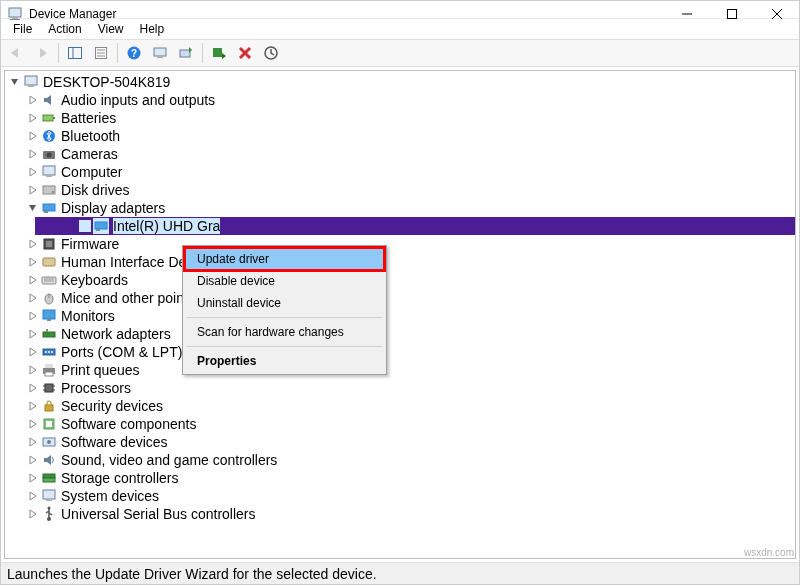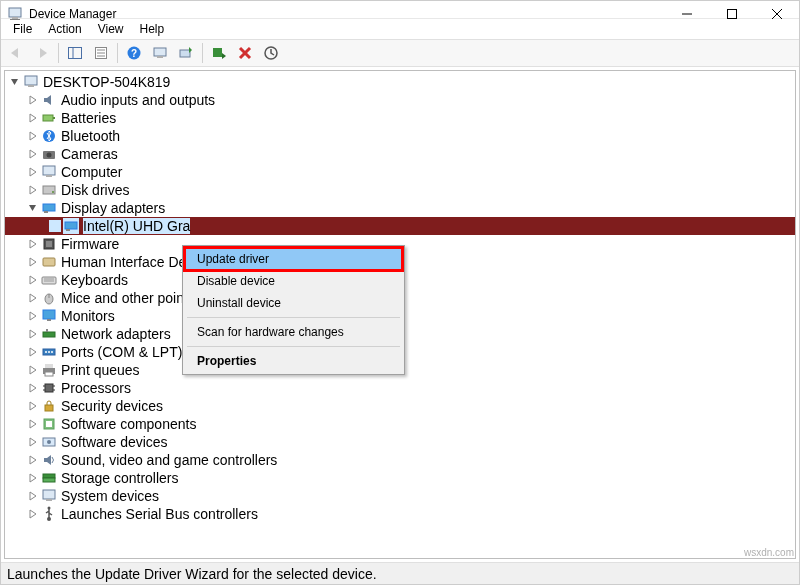--- a/index.html
+++ b/index.html
@@ -26,25 +26,25 @@
 
 .content { flex: 1; border: 1px solid #bdbdbd; margin: 3px; overflow: auto; font-size: 14px; background: #fff; }
 .tree { padding: 2px 0; }
 .row { display: flex; align-items: center; height: 18px; white-space: nowrap; }
 .exp { width: 12px; height: 12px; margin-right: 2px; display: flex; align-items: center; justify-content: center; }
 .exp svg { display: block; }
 .nodeicon { width: 16px; height: 16px; margin-right: 4px; display: flex; align-items: center; justify-content: center; }
 .lvl0 { padding-left: 4px; }
 .lvl1 { padding-left: 22px; }
 .lvl2 { padding-left: 44px; }
-.sel { background: #7f1d1d; }
+.sel { background: #4c1d95; margin-left: 30px; }
 .sel span { background: #cde8ff; }
 
 
-.ctxmenu { position: absolute; left: 181px; top: 244px; width: 223px; background: #f0f0f0; border: 1px solid #a0a0a0; box-shadow: 2px 2px 3px rgba(0,0,0,.25); padding: 2px; }
+.ctxmenu { position: absolute; left: 181px; top: 244px; width: 205px; background: #f0f0f0; border: 1px solid #a0a0a0; box-shadow: 2px 2px 3px rgba(0,0,0,.25); padding: 2px; }
 .ctxitem { height: 22px; display: flex; align-items: center; padding: 0 12px; font-size: 12px; }
 .ctxitem.hl { background: #90c8f6; outline: 3px solid #ff0000; outline-offset: -1px; }
 .ctxsep { height: 1px; background: #d0d0d0; margin: 3px 2px; }
 .ctxitem.bold { font-weight: bold; }
 
 
 .statusbar { height: 22px; display: flex; align-items: center; padding: 0 6px; border-top: 1px solid #e0e0e0; background: #f0f0f0; font-size: 14px; }
 
 
 .wm { position: absolute; right: 5px; bottom: 26px; font-size: 10px; color: #b0b0b0; }
@@ -523,21 +523,21 @@
               <path d="M2 1 L8 5 L2 9 Z" fill="none" stroke="#888"></path>
             </svg>
           </span>
           <span class="nodeicon">
             <svg width="16" height="16">
               <path d="M8 2 L8 12 M8 5 L5 7 M8 7 L11 9" fill="none" stroke="#555" stroke-width="1.5"></path>
               <circle cx="8" cy="13" r="2" fill="#555"></circle>
               <circle cx="8" cy="2" r="1.5" fill="#555"></circle>
             </svg>
           </span>
-          <span>Launches Serial Bus controllers</span>
+          <span>Universal Serial Bus controllers</span>
         </div>
 
     </div>
   </div>
 
   <div class="ctxmenu">
     <div class="ctxitem hl">Update driver</div>
     <div class="ctxitem">Disable device</div>
     <div class="ctxitem">Uninstall device</div>
     <div class="ctxsep"></div>

